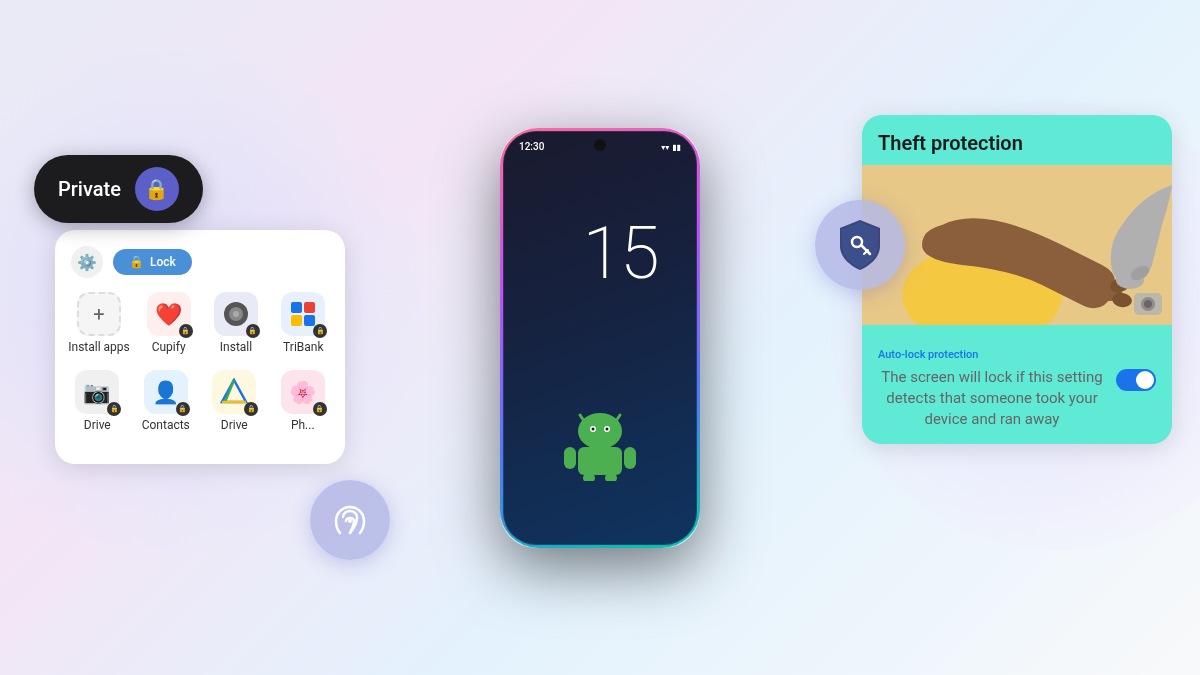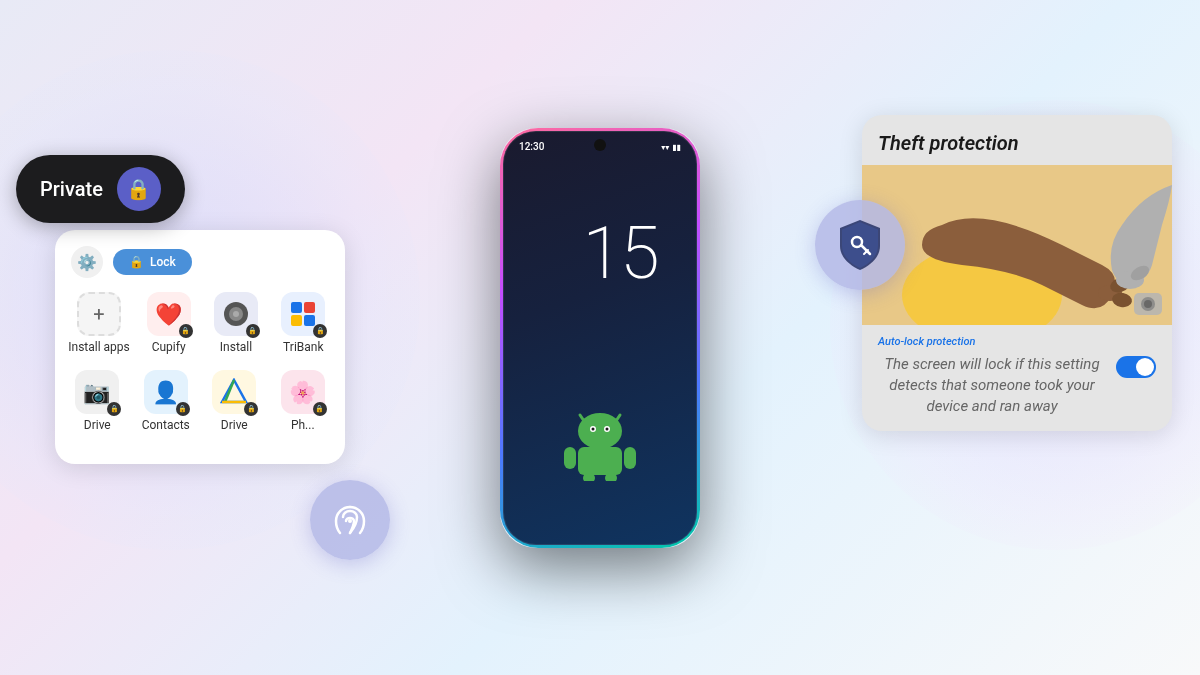--- a/index.html
+++ b/index.html
@@ -128,21 +128,21 @@
 
     
     .android-svg {
       width: 80px;
       height: 70px;
     }
 
     
     .private-toggle {
       position: absolute;
-      left: 16px;
+      left: 34px;
       top: 155px;
       background: #1c1c1e;
       border-radius: 50px;
       padding: 12px 24px;
       display: flex;
       align-items: center;
       gap: 14px;
       z-index: 20;
       box-shadow: 0 4px 20px rgba(0,0,0,0.3);
     }
@@ -298,45 +298,44 @@
       z-index: 20;
       box-shadow: 0 4px 20px rgba(100,100,200,0.3);
     }
 
     
     .theft-card {
       position: absolute;
       right: 28px;
       top: 115px;
       width: 310px;
-      background: #e5e5e5;
+      background: #5eead4;
       border-radius: 20px;
       overflow: hidden;
       z-index: 15;
       box-shadow: 0 4px 24px rgba(0,0,0,0.12);
-      font-style: italic;
     }
 
     .theft-card-title {
       font-size: 20px;
       font-weight: 600;
       color: #1a1a1a;
       padding: 16px 16px 10px;
     }
 
     .theft-card-image {
       width: 100%;
       height: 160px;
       background: linear-gradient(135deg, #f5c842 0%, #f5a623 40%, #c8a882 70%, #a0a0a0 100%);
       position: relative;
       overflow: hidden;
     }
 
     .theft-card-bottom {
-      padding: 10px 16px 14px;
+      padding: 23px 16px 14px;
     }
 
     .auto-lock-label {
       color: #1a73e8;
       font-size: 11px;
       font-weight: 500;
       margin-bottom: 6px;
     }
 
     .theft-detection-row {

